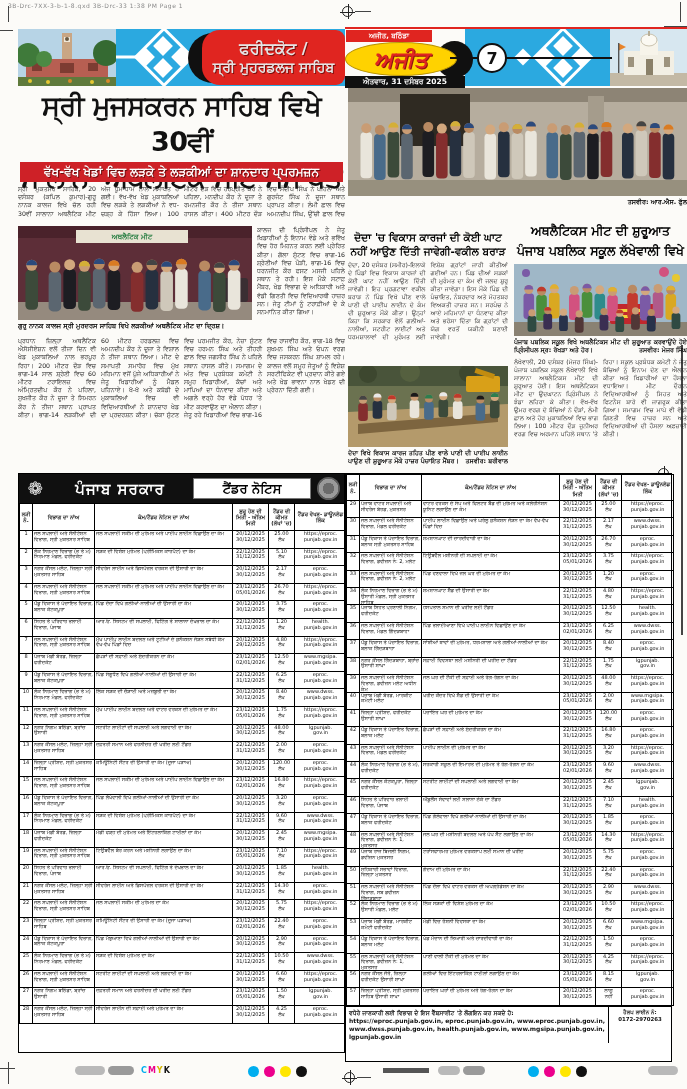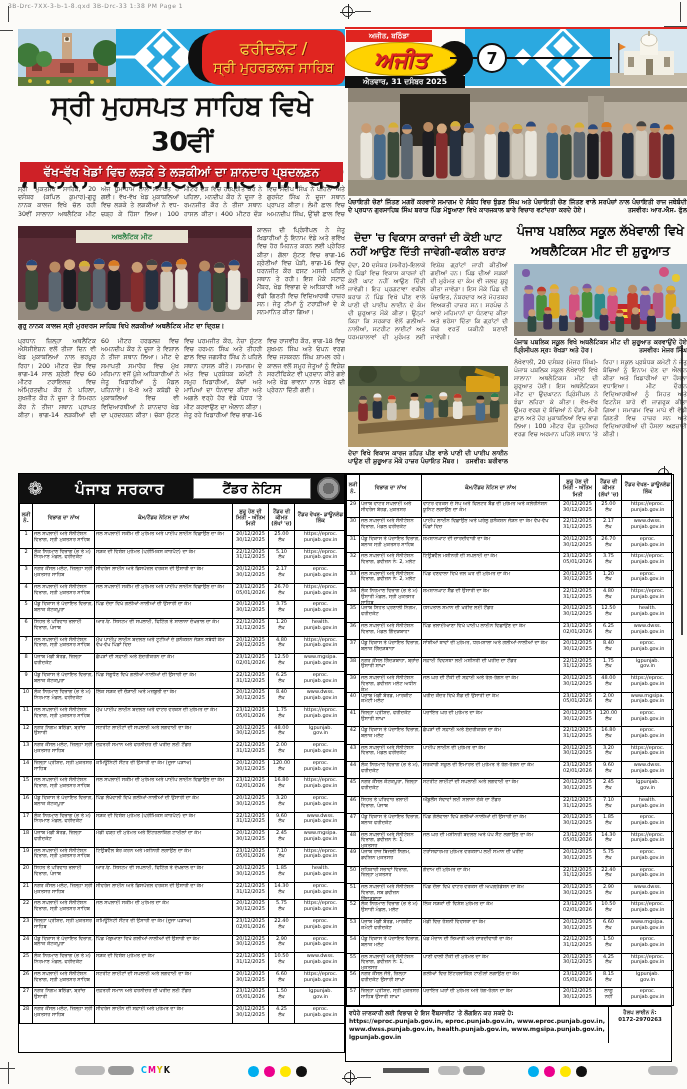--- a/index.html
+++ b/index.html
@@ -13,21 +13,21 @@
 .reg:before,.reg:after{content:"";position:absolute;background:#222}
 .reg:before{left:50%;top:-3px;width:1px;height:15px}
 .reg:after{top:50%;left:-3px;height:1px;width:15px}
 
 .photo{position:absolute;overflow:hidden}
 .photo svg{display:block;width:100%;height:100%}
 .blueband{position:absolute;top:29px;height:57px;background:#2ba9e0;overflow:hidden}
 .region-cres{position:absolute;left:188px;top:33px;width:50px;height:50px;border-radius:50%;background:#101010}
 .region-box{position:absolute;left:202px;top:30px;width:143px;height:55px;background:#e02520;border-radius:18px 9px 9px 18px;
   display:flex;flex-direction:column;align-items:center;justify-content:center;gap:1px}
-.region-box div{color:#fde047;font-weight:normal;text-shadow:1px 1px 0 #7a0f0c;white-space:nowrap}
+.region-box div{color:#e5e5e5;font-weight:bold;text-shadow:1px 1px 0 #7a0f0c;white-space:nowrap}
 .redline{position:absolute;background:#e02520}
 .edition-strip{position:absolute;left:346px;top:30px;width:86px;height:12px;background:#e02520;color:#fff;
   font-size:7px;font-weight:bold;display:flex;align-items:center;justify-content:center}
 .ajit-cres{position:absolute;left:436px;top:41px;width:37px;height:37px;border-radius:50%;background:#101010}
 .ajit-oval{position:absolute;left:345px;top:42px;width:112px;height:34px;background:#ffd200;border-radius:50%;
   border:1px solid #b99405;display:flex;align-items:center;justify-content:center}
 .ajit-oval span{color:#e02520;font-size:22px;font-weight:bold;font-style:italic;text-shadow:1px 1px 0 #8e1410}
 .date-bar{position:absolute;left:345px;top:76px;width:120px;height:12px;background:#101010;color:#fff;
   font-size:7.5px;font-weight:bold;display:flex;align-items:center;justify-content:center}
 .page-circle{position:absolute;left:477px;top:43px;width:30px;height:30px;background:#fff;border:2px solid #111;
@@ -166,24 +166,24 @@
           <rect x="54" y="28" width="6" height="10" fill="#9d937e"></rect>
           <rect x="36" y="30" width="7" height="16" fill="#8a8069"></rect>
         <path d="M8 40 l0 -26 l8 4 l-8 4 z" fill="#e8842a"></path>
           <rect x="8" y="14" width="1.4" height="30" fill="#555"></rect>
       </svg>
     </div>
   </header>
 
   <section>
     <h1 class="h1">
-      <div>ਸ੍ਰੀ ਮੁਹਸਪਤ ਸਾਹਿਬ ਵਿਖੇ 30ਵੀਂ</div>
+      <div>ਸ੍ਰੀ ਮੁਜਸਕਰਨ ਸਾਹਿਬ ਵਿਖੇ 30ਵੀਂ</div>
       <div>ਸਾਲਾਨਾ ਅਥਲੈਟਿਕ ਮੀਟ ਸਮਾਪਤ</div>
     </h1>
-    <div class="subhead">ਵੱਖ-ਵੱਖ ਖੇਡਾਂ ਵਿਚ ਲੜਕੇ ਤੇ ਲੜਕੀਆਂ ਦਾ ਸ਼ਾਨਦਾਰ ਪ੍ਬਦਲਣ਼ਨ</div>
+    <div class="subhead">ਵੱਖ-ਵੱਖ ਖੇਡਾਂ ਵਿਚ ਲੜਕੇ ਤੇ ਲੜਕੀਆਂ ਦਾ ਸ਼ਾਨਦਾਰ ਪ੍ਪਰਮਜ਼ਨ</div>
 
     <div class="abs bodytxt cols4" style="left:18px;top:185px;width:327px;height:39px">ਸ੍ਰੀ ਮੁਕਤਸਰ ਸਾਹਿਬ, 20 ਦਸੰਬਰ (ਕਪਿਲ ਕੁਮਾਰ)-ਗੁਰੂ ਨਾਨਕ ਕਾਲਜ ਵਿਖੇ ਚੱਲ ਰਹੀ 30ਵੀਂ ਸਾਲਾਨਾ ਅਥਲੈਟਿਕ ਮੀਟ ਅੱਜ ਧੂਮ-ਧਾਮ ਨਾਲ ਸਮਾਪਤ ਹੋ ਗਈ। ਵੱਖ-ਵੱਖ ਖੇਡ ਮੁਕਾਬਲਿਆਂ ਵਿਚ ਲੜਕੇ ਤੇ ਲੜਕੀਆਂ ਨੇ ਵਧ-ਚੜ੍ਹ ਕੇ ਹਿੱਸਾ ਲਿਆ। 100 ਮੀਟਰ ਦੌੜ ਵਿਚ ਹਰਪ੍ਰੀਤ ਕੌਰ ਨੇ ਪਹਿਲਾ, ਮਨਦੀਪ ਕੌਰ ਨੇ ਦੂਜਾ ਤੇ ਰਮਨਜੀਤ ਕੌਰ ਨੇ ਤੀਜਾ ਸਥਾਨ ਹਾਸਲ ਕੀਤਾ। 400 ਮੀਟਰ ਦੌੜ ਵਿਚ ਸੰਦੀਪ ਸਿੰਘ ਨੇ ਪਹਿਲਾ ਅਤੇ ਗੁਰਜੰਟ ਸਿੰਘ ਨੇ ਦੂਜਾ ਸਥਾਨ ਪ੍ਰਾਪਤ ਕੀਤਾ। ਲੰਮੀ ਛਾਲ ਵਿਚ ਅਮਨਦੀਪ ਸਿੰਘ, ਉੱਚੀ ਛਾਲ ਵਿਚ ਜਸ਼ਨਪ੍ਰੀਤ ਸਿੰਘ ਅਤੇ ਗੋਲਾ ਸੁੱਟਣ ਵਿਚ ਕਰਮਜੀਤ ਕੌਰ ਜੇਤੂ ਰਹੇ। ਰਿਲੇਅ ਦੌੜ ਵਿਚ ਬੀ.ਏ. ਭਾਗ ਤੀਜਾ ਦੀ ਟੀਮ ਨੇ ਬਾਜ਼ੀ ਮਾਰੀ ਜਦਕਿ 1000 ਮੀਟਰ ਦੌੜ ਵਿਚ ਗੁਰਸੇਵਕ ਸਿੰਘ ਮੋਹਰੀ ਰਿਹਾ।</div>
 
     <div class="photo" style="left:18px;top:226px;width:234px;height:94px">
       <svg id="svg-stage" viewBox="0 0 234 94" preserveAspectRatio="none">
         <rect width="234" height="94" fill="#5d2e38"></rect>
         <rect x="0" y="0" width="234" height="12" fill="#4a222b"></rect>
         <rect x="58" y="4" width="112" height="13" fill="#e8e2d2"></rect>
         <text x="114" y="13" font-size="7" fill="#1f7a3c" text-anchor="middle" font-weight="bold">ਅਥਲੈਟਿਕ ਮੀਟ</text>
         <rect x="0" y="76" width="234" height="18" fill="#958a7e"></rect>
@@ -290,21 +290,20 @@
           <path d="M 288.34941089838 38.2247191011236 a 5 5 0 0 1 10 0 z" fill="#444"></path>
           <rect x="301.11102110947473" y="43.8876404494382" width="11.6" height="46" rx="4" fill="#842e2e"></rect>
           <circle cx="306.91102110947475" cy="39.8876404494382" r="5" fill="#b98a62"></circle>
           <path d="M 301.91102110947475 39.8876404494382 a 5 5 0 0 1 10 0 z" fill="#2c4a7c"></path>
           <rect x="314.6726313205695" y="45.550561797752806" width="11.6" height="46" rx="4" fill="#26303f"></rect>
           <circle cx="320.4726313205695" cy="41.550561797752806" r="5" fill="#d3a87e"></circle>
           <path d="M 315.4726313205695 41.550561797752806 a 5 5 0 0 1 10 0 z" fill="#d97b22"></path>
         </svg>
     </div>
     <div class="abs caption" style="left:348px;top:198px;width:339px;height:30px;font-size:6.4px;text-align:justify">
-      <span>ਪੰਚਾਇਤੀ ਚੋਣਾਂ ਜਿੱਤਣ ਮਗਰੋਂ ਕਰਵਾਏ ਸਮਾਗਮ ਦੇ ਸੰਬੰਧ ਵਿਚ ਝੁੰਡਣ ਸਿੰਘ ਅਤੇ ਪੰਚਾਇਤੀ ਚੋਣ ਜਿੱਤਣ ਵਾਲੇ ਸਰਪੰਚਾਂ ਨਾਲ ਪੰਚਾਇਤੀ ਰਾਜ ਜਥੇਬੰਦੀ ਦੇ ਪ੍ਰਧਾਨ ਗੁਰਸਾਹਿਬ ਸਿੰਘ ਬਰਾੜ ਪਿੰਡ ਮੱਝੂਆਣਾ ਵਿਖੇ ਕਾਰਜਕਾਲ ਬਾਰੇ ਵਿਚਾਰ ਵਟਾਂਦਰਾ ਕਰਦੇ ਹੋਏ।</span>
       <span class="credit">ਤਸਵੀਰ: ਆਰ.ਐਸ. ਫੁੱਲ</span>
     </div>
 
     <div class="h2" style="left:348px;top:230px;width:160px;font-size:10.5px;line-height:14px">
       <div>ਦੋਦਾ 'ਚ ਵਿਕਾਸ ਕਾਰਜਾਂ ਦੀ ਕੋਈ ਘਾਟ</div>
       <div>ਨਹੀਂ ਆਉਣ ਦਿੱਤੀ ਜਾਵੇਗੀ-ਵਕੀਲ ਬਰਾੜ</div>
     </div>
     <div class="abs bodytxt cols2" style="left:348px;top:261px;width:160px;height:102px;font-size:6.1px">ਦੋਦਾ, 20 ਦਸੰਬਰ (ਸਮੀਰ)-ਇਲਾਕੇ ਦੇ ਪਿੰਡਾਂ ਵਿਚ ਵਿਕਾਸ ਕਾਰਜਾਂ ਦੀ ਕੋਈ ਘਾਟ ਨਹੀਂ ਆਉਣ ਦਿੱਤੀ ਜਾਵੇਗੀ। ਇਹ ਪ੍ਰਗਟਾਵਾ ਵਕੀਲ ਬਰਾੜ ਨੇ ਪਿੰਡ ਵਿਖੇ ਪੀਣ ਵਾਲੇ ਪਾਣੀ ਦੀ ਪਾਈਪ ਲਾਈਨ ਦੇ ਕੰਮ ਦੀ ਸ਼ੁਰੂਆਤ ਮੌਕੇ ਕੀਤਾ। ਉਨ੍ਹਾਂ ਕਿਹਾ ਕਿ ਸਰਕਾਰ ਵੱਲੋਂ ਗਲੀਆਂ-ਨਾਲੀਆਂ, ਸਟਰੀਟ ਲਾਈਟਾਂ ਅਤੇ ਧਰਮਸ਼ਾਲਾਵਾਂ ਦੀ ਮੁਰੰਮਤ ਲਈ ਵਿਸ਼ੇਸ਼ ਗ੍ਰਾਂਟਾਂ ਜਾਰੀ ਕੀਤੀਆਂ ਗਈਆਂ ਹਨ। ਪਿੰਡ ਦੀਆਂ ਸੜਕਾਂ ਦੀ ਮੁਰੰਮਤ ਦਾ ਕੰਮ ਵੀ ਜਲਦ ਸ਼ੁਰੂ ਕੀਤਾ ਜਾਵੇਗਾ। ਇਸ ਮੌਕੇ ਪਿੰਡ ਦੀ ਪੰਚਾਇਤ, ਨੰਬਰਦਾਰ ਅਤੇ ਮੋਹਤਬਰ ਵਿਅਕਤੀ ਹਾਜ਼ਰ ਸਨ। ਸਰਪੰਚ ਨੇ ਆਏ ਮਹਿਮਾਨਾਂ ਦਾ ਧੰਨਵਾਦ ਕੀਤਾ ਅਤੇ ਭਰੋਸਾ ਦਿੱਤਾ ਕਿ ਗ੍ਰਾਂਟਾਂ ਦੀ ਯੋਗ ਵਰਤੋਂ ਯਕੀਨੀ ਬਣਾਈ ਜਾਵੇਗੀ।</div>
     <div class="photo" style="left:348px;top:366px;width:160px;height:81px">
       <svg id="svg-dev" viewBox="0 0 160 81" preserveAspectRatio="none">
@@ -345,22 +344,22 @@
           <circle cx="146.75257731958766" cy="31.123595505617978" r="4" fill="#d3a87e"></circle>
           <path d="M 142.75257731958766 31.123595505617978 a 4 4 0 0 1 8 0 z" fill="#2e7d4f"></path>
         </svg>
     </div>
     <div class="abs caption" style="left:348px;top:449px;width:160px;height:20px;font-size:6.3px;text-align:justify">
       <span>ਦੋਦਾ ਵਿਖੇ ਵਿਕਾਸ ਕਾਰਜ ਤਹਿਤ ਪੀਣ ਵਾਲੇ ਪਾਣੀ ਦੀ ਪਾਈਪ ਲਾਈਨ ਪਾਉਣ ਦੀ ਸ਼ੁਰੂਆਤ ਮੌਕੇ ਹਾਜ਼ਰ ਪੰਚਾਇਤ ਮੈਂਬਰ।</span>
       <span class="credit">ਤਸਵੀਰ: ਬਰੀਵਾਲ</span>
     </div>
 
     <div class="h2" style="left:514px;top:221px;width:173px;font-size:12.5px;line-height:20px">
+      <div>ਅਥਲੈਟਿਕਸ ਮੀਟ ਦੀ ਸ਼ੁਰੂਆਤ</div>
       <div>ਪੰਜਾਬ ਪਬਲਿਕ ਸਕੂਲ ਲੱਖੇਵਾਲੀ ਵਿਖੇ</div>
-      <div>ਅਥਲੈਟਿਕਸ ਮੀਟ ਦੀ ਸ਼ੁਰੂਆਤ</div>
     </div>
     <div class="photo" style="left:514px;top:264px;width:173px;height:72px">
       <svg id="svg-school" viewBox="0 0 173 72" preserveAspectRatio="none">
         <rect width="173" height="72" fill="#9fb7c7"></rect>
         <rect x="0" y="58" width="173" height="14" fill="#8a8273"></rect>
         <circle cx="150" cy="8" r="5" fill="#d2527f"></circle>
           <circle cx="162" cy="14" r="4" fill="#e6c832"></circle>
           <circle cx="12" cy="9" r="4" fill="#7b5aa6"></circle>
         <rect x="96" y="40" width="46" height="20" rx="2" fill="#c1272d"></rect>
         <rect x="101" y="45" width="36" height="3" fill="#f3d23a"></rect>

